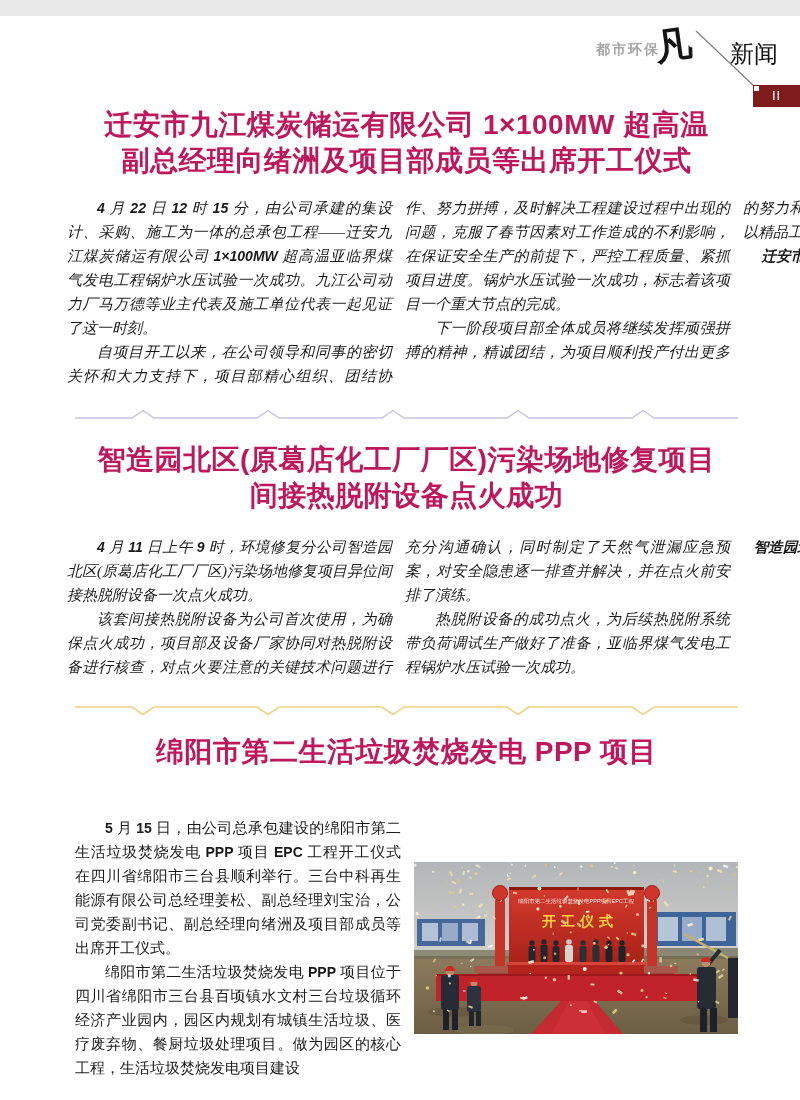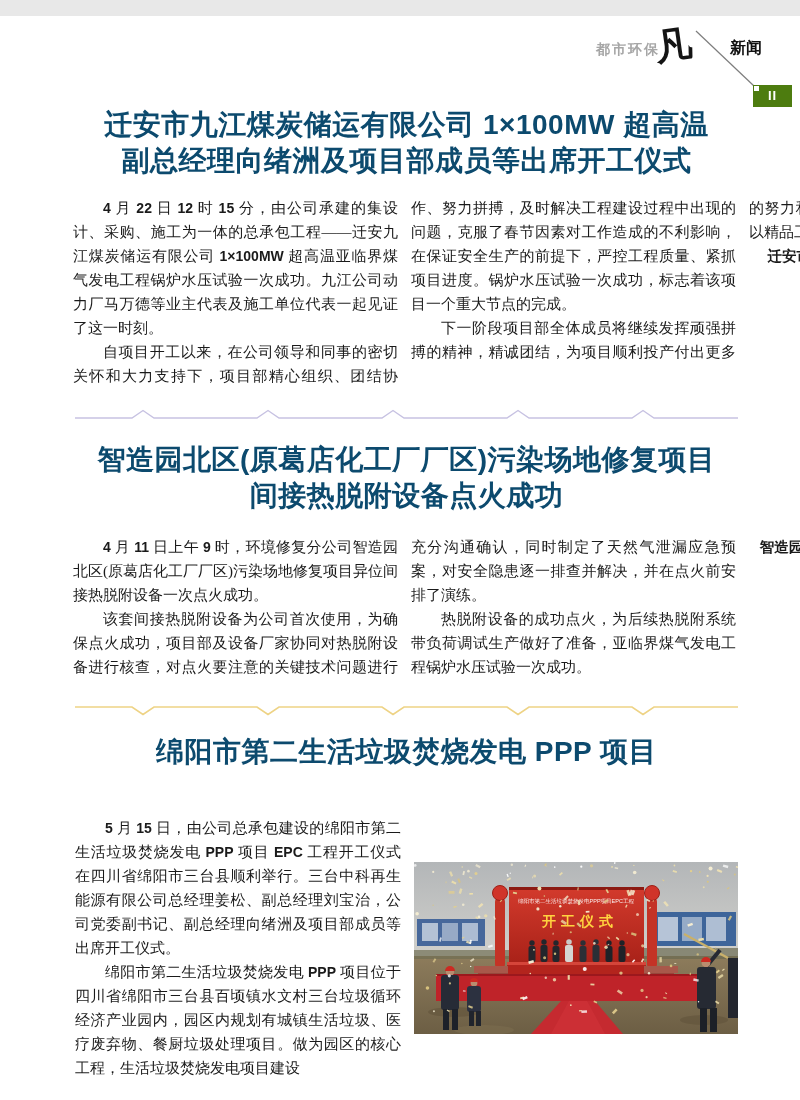--- a/index.html
+++ b/index.html
@@ -5,36 +5,36 @@
   html,body{margin:0;padding:0;background:#e8e8e8;}
   .page{position:relative;width:800px;height:1100px;margin:16px auto;background:#ffffff;overflow:hidden;
         font-family:"Liberation Serif","DejaVu Serif",serif;color:#1a1a1a;}
 
   
   .h-brand{position:absolute;top:25px;left:596px;font-size:14px;color:#a6a6a6;font-weight:bold;
            letter-spacing:2px;}
   .h-glyph{position:absolute;top:11px;left:655px;font-size:37px;color:#141414;font-weight:bold;
            transform:rotate(-8deg);line-height:1;}
   .h-line{position:absolute;top:14px;left:695px;}
-  .h-section{position:absolute;top:22px;left:730px;font-size:16px;font-weight:bold;
+  .h-section{position:absolute;top:22px;left:730px;font-size:24px;font-weight:normal;
              font-family:"Liberation Sans","DejaVu Sans",sans-serif;color:#111;}
-  .h-badge{position:absolute;top:69px;left:753px;width:39px;height:22px;background:#4d7c0f;
-           color:#fff;text-align:center;line-height:22px;font-size:13px;font-weight:bold;
+  .h-badge{position:absolute;top:69px;left:753px;width:47px;height:22px;background:#7f1d1d;
+           color:#fff;text-align:center;line-height:22px;font-size:13px;font-weight:normal;
            font-family:"Liberation Sans","DejaVu Sans",sans-serif;letter-spacing:1px;}
   .h-badge .notch{position:absolute;left:1px;top:1px;width:5px;height:5px;background:#fff;}
 
   
   .a-title{position:absolute;left:75px;width:663px;text-align:center;
            font-family:"Liberation Sans","DejaVu Sans",sans-serif;font-weight:bold;
-           color:#0c4a6e;font-size:28px;line-height:36px;letter-spacing:0.5px;}
+           color:#be185d;font-size:28px;line-height:36px;letter-spacing:0.5px;}
   #t1{top:91px;} #t2{top:426px;} #t3{top:718px;}
 
   
-  .a-body{position:absolute;left:73px;width:663px;column-count:2;column-gap:13px;column-fill:auto;
-          font-size:15px;line-height:24px;text-align:justify;}
+  .a-body{position:absolute;left:67px;width:663px;column-count:2;column-gap:13px;column-fill:auto;
+          font-size:15px;line-height:24px;text-align:justify;font-style:italic;}
   #b1{top:180px;height:194px;}
   #b2{top:519px;height:147px;}
   .para{text-indent:2em;margin:0;}
   .signature{margin:0;text-align:right;font-weight:bold;
              font-family:"Liberation Sans","DejaVu Sans",sans-serif;font-size:14.5px;}
   .num{font-family:"Liberation Sans","DejaVu Sans",sans-serif;font-weight:bold;font-size:14px;}
 
   
   .divider{position:absolute;left:75px;}
   #d1{top:393px;} #d2{top:688px;}

